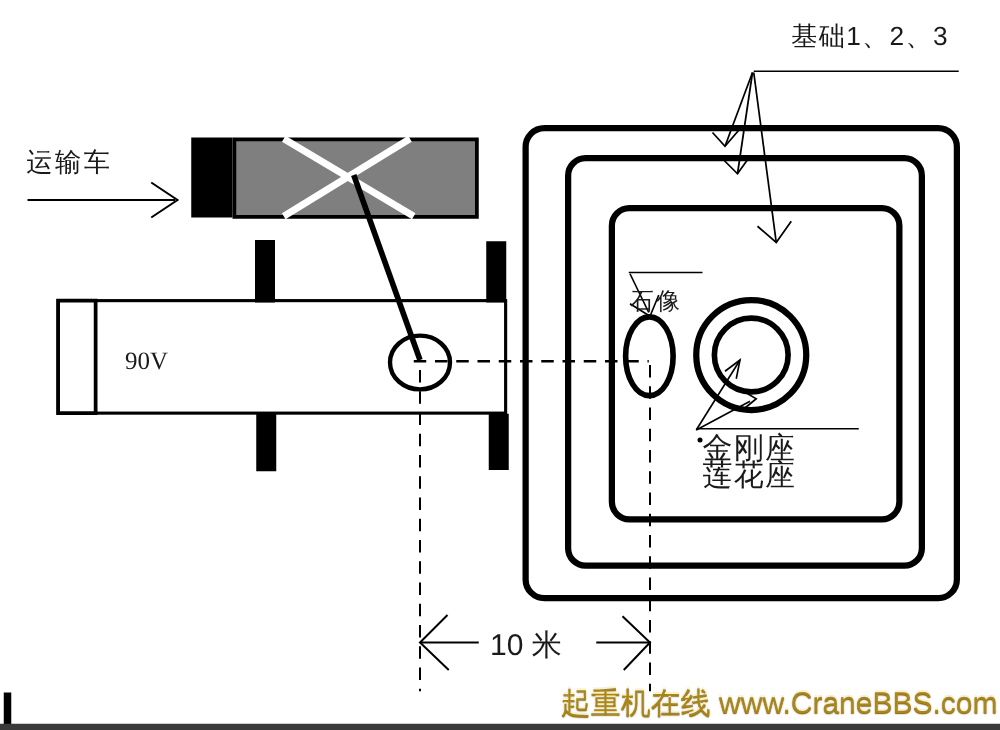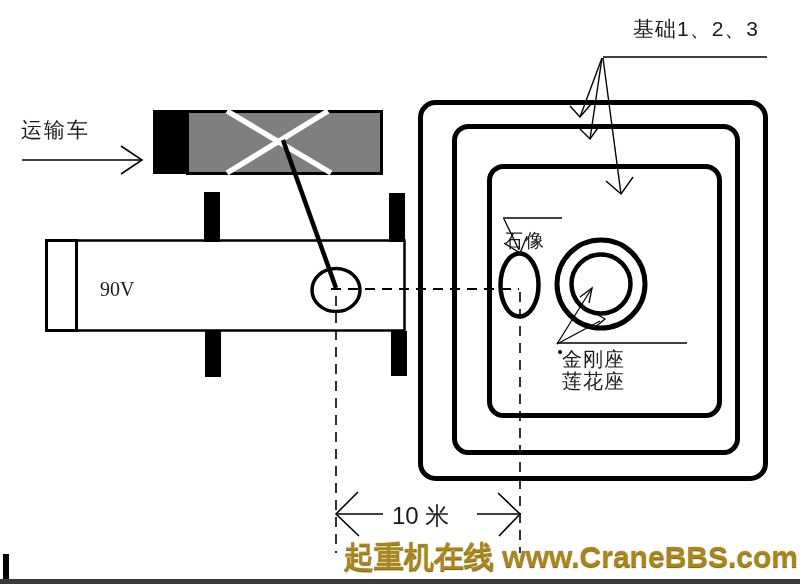--- a/index.html
+++ b/index.html
@@ -5,26 +5,26 @@
   html,body{margin:0;padding:0;background:#e9e9e9;}
   #stage{
     position:relative;width:800px;height:584px;background:#ffffff;
     overflow:hidden;font-family:"Liberation Sans",sans-serif;color:#1a1a1a;
   }
   #linework{position:absolute;left:0;top:0;width:800px;height:584px;}
   .lbl{position:absolute;white-space:nowrap;color:#1a1a1a;}
   .lbl-transport{left:21px;top:116px;font-size:21px;letter-spacing:2px;}
   .lbl-foundation{left:633px;top:15px;font-size:21px;letter-spacing:1px;}
   .lbl-statue{left:504px;top:181px;font-size:19px;letter-spacing:2px;margin-top:47px;}
-  .lbl-seat{left:562px;top:348px;font-size:20px;line-height:22px;letter-spacing:1px;}
+  .lbl-seat{left:562px;top:348px;font-size:24px;line-height:22px;letter-spacing:1px;}
   .lbl-seat span{display:block;}
   .lbl-voltage{left:100px;top:278px;font-size:20px;font-family:Liberation Serif, serif;}
   .lbl-dimension{left:392px;top:500px;font-size:24px;}
   .watermark{
-    position:absolute;right:2px;bottom:6px;font-size:30px;font-weight:bold;
+    position:absolute;right:2px;bottom:6px;font-size:24px;font-weight:normal;
     letter-spacing:0px;
     text-shadow:0 -1px 0 rgba(255,240,185,.95), 0 1px 1px rgba(80,58,0,.85);
   }
 </style>
 </head>
 <body>
 
 <div id="stage">
 
   <svg id="linework" viewBox="0 0 800 584" xmlns="http://www.w3.org/2000/svg">

